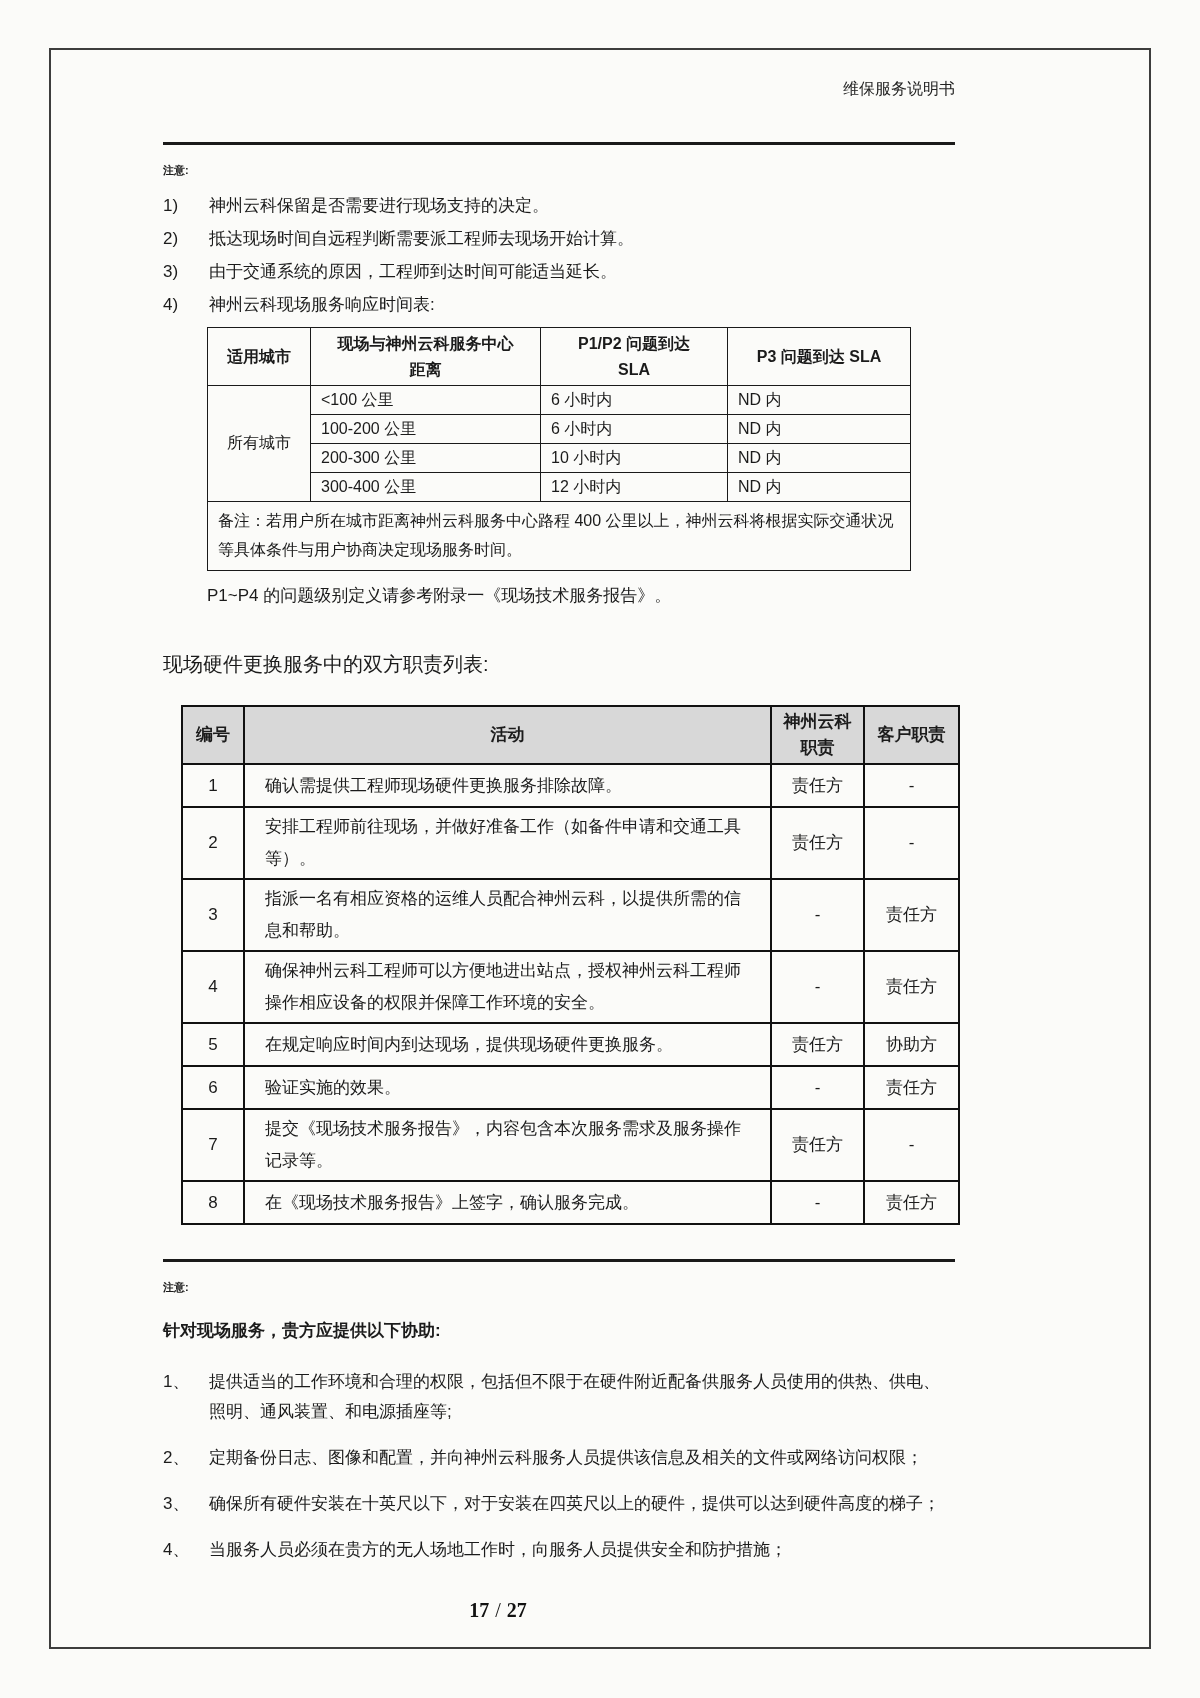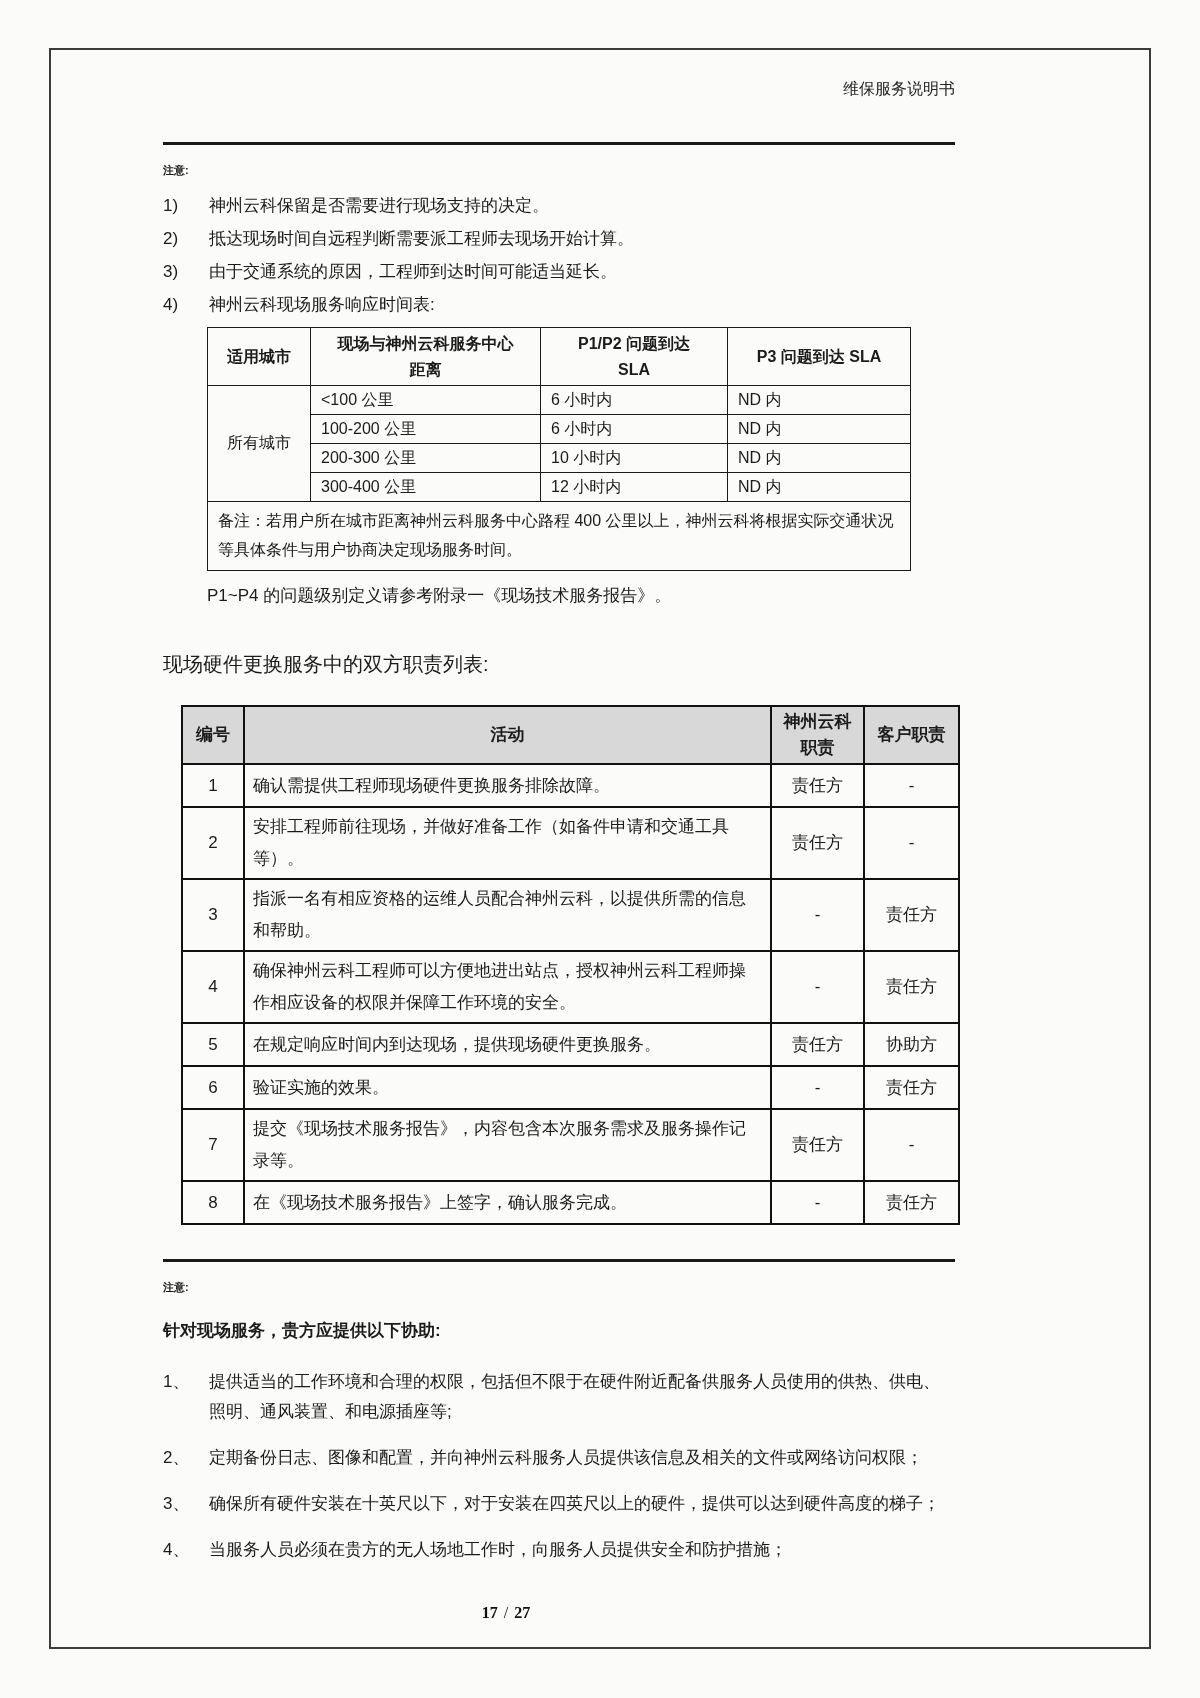--- a/index.html
+++ b/index.html
@@ -71,36 +71,36 @@
     font-size:17px; table-layout:fixed;
   }
   table.resp th, table.resp td {
     border:2px solid #111; vertical-align:middle;
   }
   table.resp th {
     background:#d8d8d8; font-weight:bold; text-align:center;
     white-space:pre-line; height:58px; line-height:26px; padding:2px 4px;
   }
   table.resp td { height:43px; line-height:32px; padding:3px 0; text-align:center; }
-  table.resp td.act { text-align:left; padding:3px 8px; }
+  table.resp td.act { text-align:left; padding:3px 20px; }
 
   
   .intro { margin-top:20px; font-size:17px; line-height:24px;font-weight:bold; }
   .b-list { margin-top:24px; }
   .b-item {
     display:flex; font-size:17px; line-height:30px; margin-bottom:16px;
   }
   .b-item .num { width:46px; flex:0 0 46px; }
   .b-item .txt { flex:1; }
 
   .footer {
-    position:absolute; left:12px; width:988px; bottom:76px;
+    position:absolute; left:4px; width:988px; bottom:76px;
     text-align:center;
     font-family:"Liberation Serif", serif;
-    font-weight:bold; font-size:16px; color:#111;
+    font-weight:bold; font-size:20px; color:#111;
   }
   .footer .sep { font-weight:normal; padding:0 6px; }
 </style>
 </head>
 <body>
 
 <div class="page">
   <div class="page-border"></div>
 
   <div class="content">

